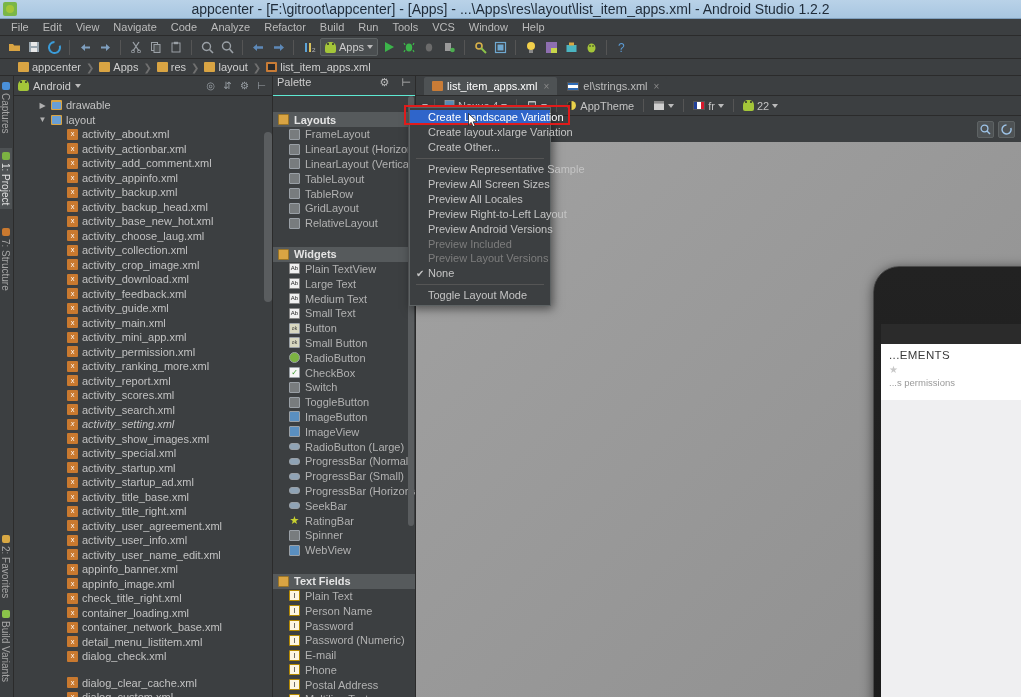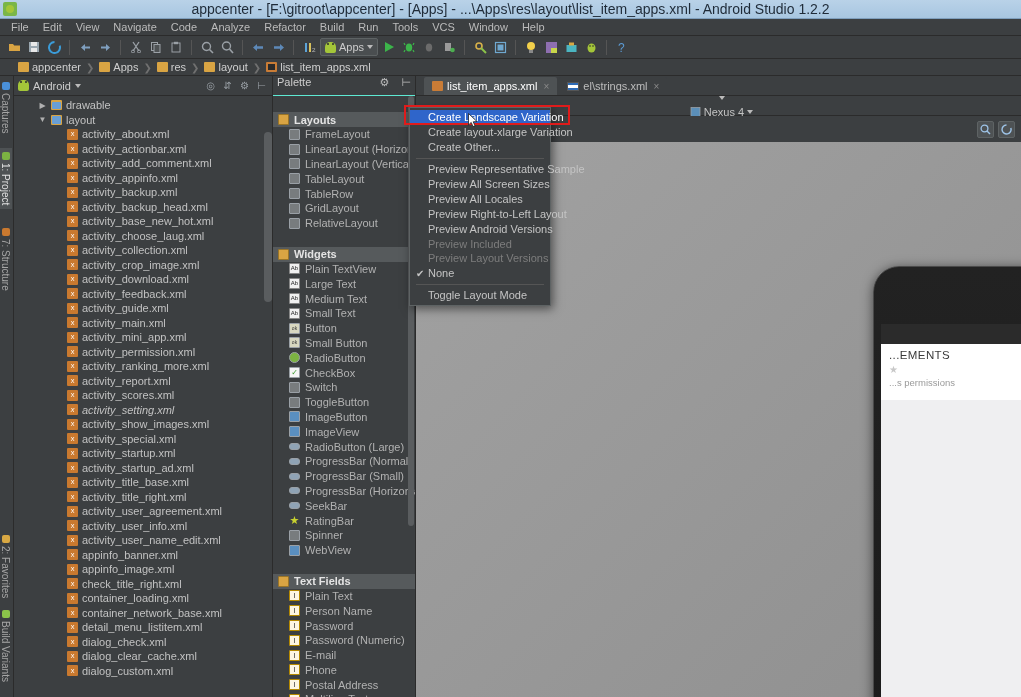--- a/index.html
+++ b/index.html
@@ -177,21 +177,21 @@
   .etab {
     height:18px; display:flex; align-items:center; gap:4px; padding:0 8px;
     font-size:11px; color:#bdbdbd; background:#3c3f41; border-radius:2px 2px 0 0;
   }
   .etab.active { background:#4e5254; color:#ffffff; }
   .etab .x { color:#8a8a8a; font-size:10px; margin-left:2px; }
   .flag-gr { width:12px;height:9px;background:linear-gradient(#2d6ab5 0 33%, #fff 33% 66%, #2d6ab5 66%);flex:none;border:1px solid #555; }
 
   .designtools {
     height:20px; background:#3c3f41; display:flex; align-items:center;
-    gap:3px; padding-left:6px; border-bottom:1px solid #2b2b2b;flex-direction:column;
+    gap:3px; padding-left:6px; border-bottom:1px solid #2b2b2b;
   }
   .dchip { display:flex;align-items:center;gap:3px;font-size:11px;color:#c3c3c3;padding:0 3px; }
   .dsep { width:1px;height:13px;background:#555;margin:0 3px; }
   .flag-fr { width:12px;height:9px;background:linear-gradient(90deg,#21409a 0 33%,#fff 33% 66%,#d7192d 66%);flex:none;border:1px solid #555; }
 
   .canvas {
     flex:1; background: #9b9b9b;
     background-image: linear-gradient(135deg,#a2a2a2,#8f8f8f);
     position:relative; overflow:hidden;
   }
@@ -589,20 +589,25 @@
           <div class="trow" style="padding-left: 40px;">
             <span class="arrow"></span>
             <span class="xicon"></span>
             <span>activity_report.xml</span>
           </div>
           <div class="trow" style="padding-left: 40px;">
             <span class="arrow"></span>
             <span class="xicon"></span>
             <span>activity_scores.xml</span>
           </div>
+          <div class="trow" style="padding-left: 40px;">
+            <span class="arrow"></span>
+            <span class="xicon"></span>
+            <span>activity_search.xml</span>
+          </div>
           <div class="trow" style="padding-left: 40px; font-style: italic;">
             <span class="arrow"></span>
             <span class="xicon"></span>
             <span>activity_setting.xml</span>
           </div>
           <div class="trow" style="padding-left: 40px;">
             <span class="arrow"></span>
             <span class="xicon"></span>
             <span>activity_show_images.xml</span>
           </div>
@@ -674,21 +679,21 @@
           <div class="trow" style="padding-left: 40px;">
             <span class="arrow"></span>
             <span class="xicon"></span>
             <span>detail_menu_listitem.xml</span>
           </div>
           <div class="trow" style="padding-left: 40px;">
             <span class="arrow"></span>
             <span class="xicon"></span>
             <span>dialog_check.xml</span>
           </div>
-          <div class="trow" style="padding-left: 40px;">
+          <div class="trow" style="padding-left: 40px; margin-top: 12px;">
             <span class="arrow"></span>
             <span class="xicon"></span>
             <span>dialog_clear_cache.xml</span>
           </div>
           <div class="trow" style="padding-left: 40px;">
             <span class="arrow"></span>
             <span class="xicon"></span>
             <span>dialog_custom.xml</span>
           </div>
         </div>

